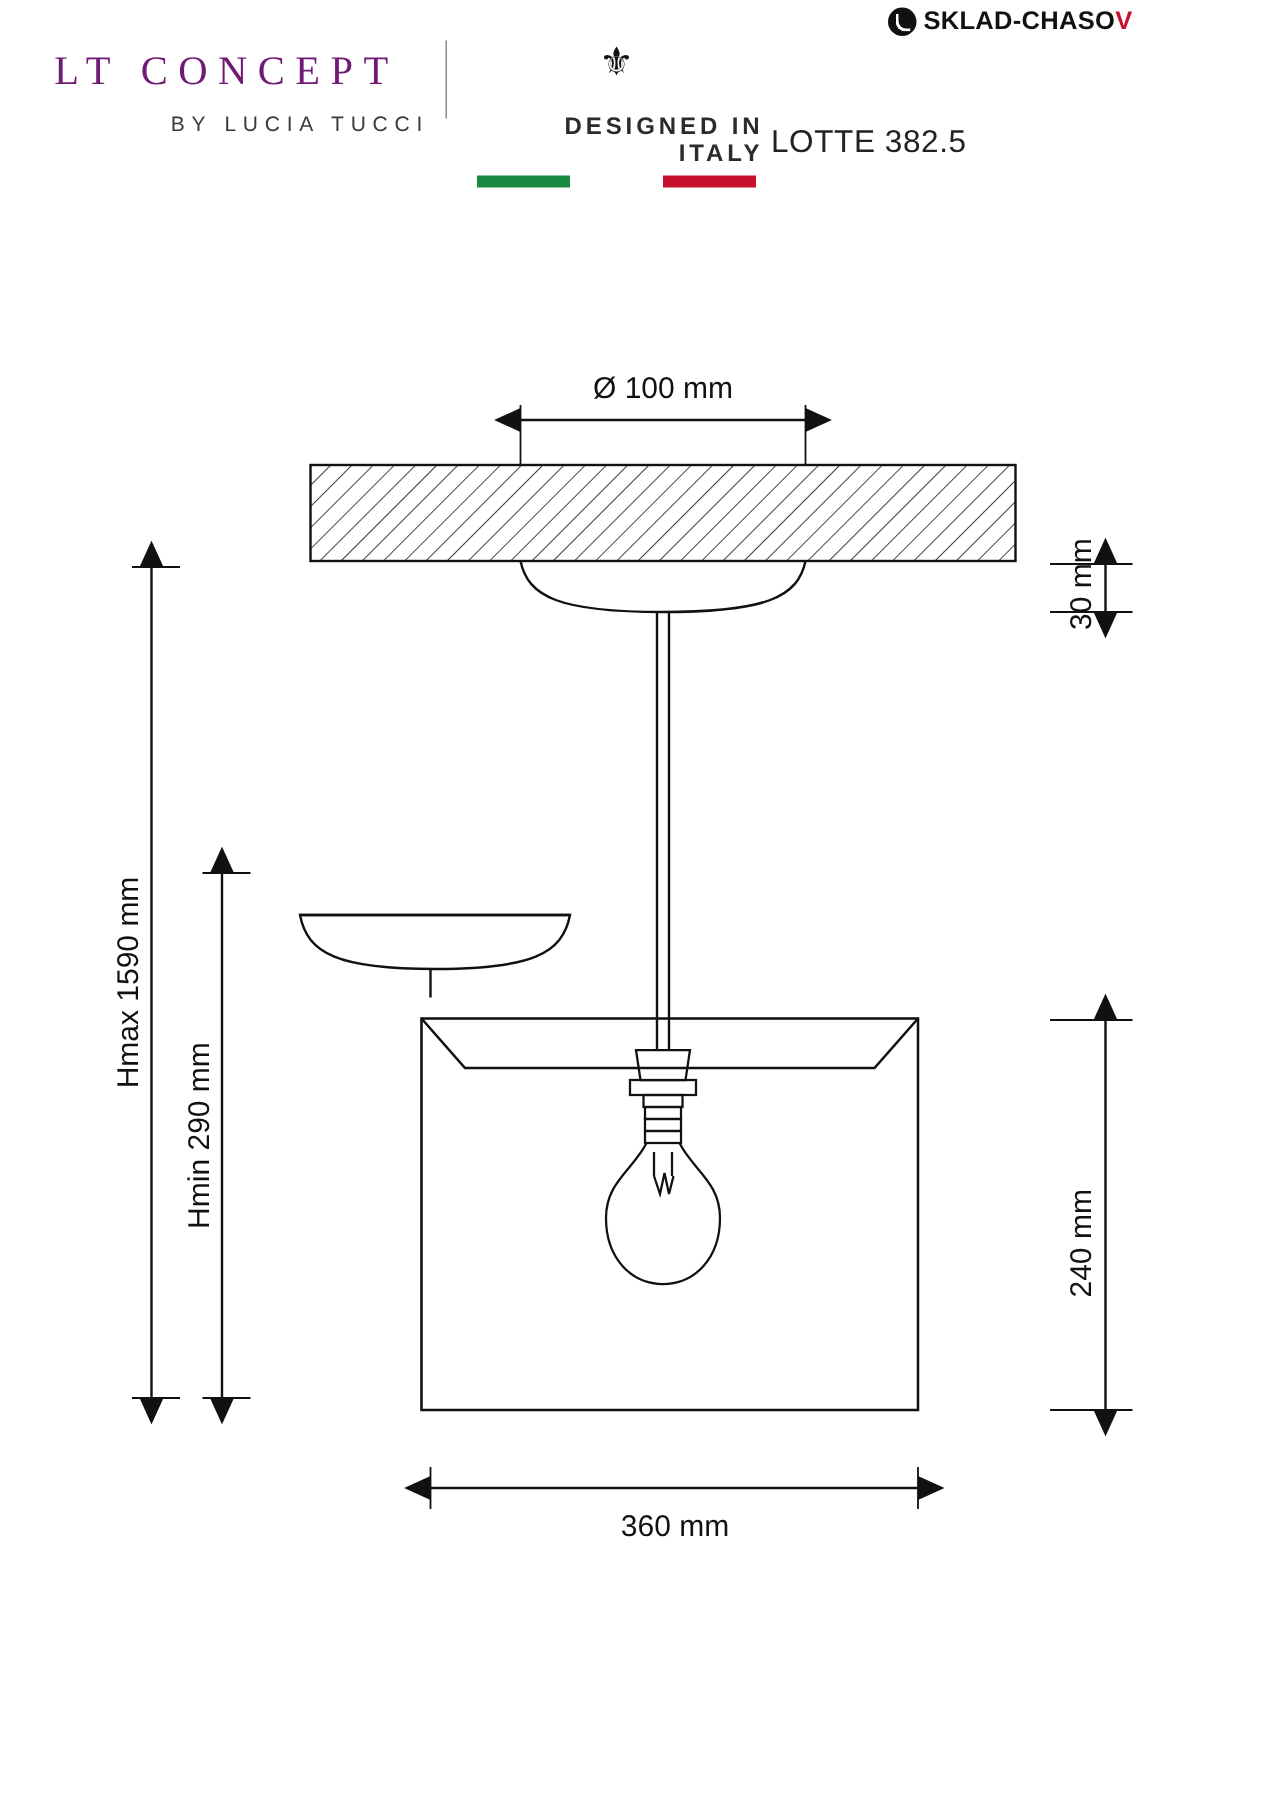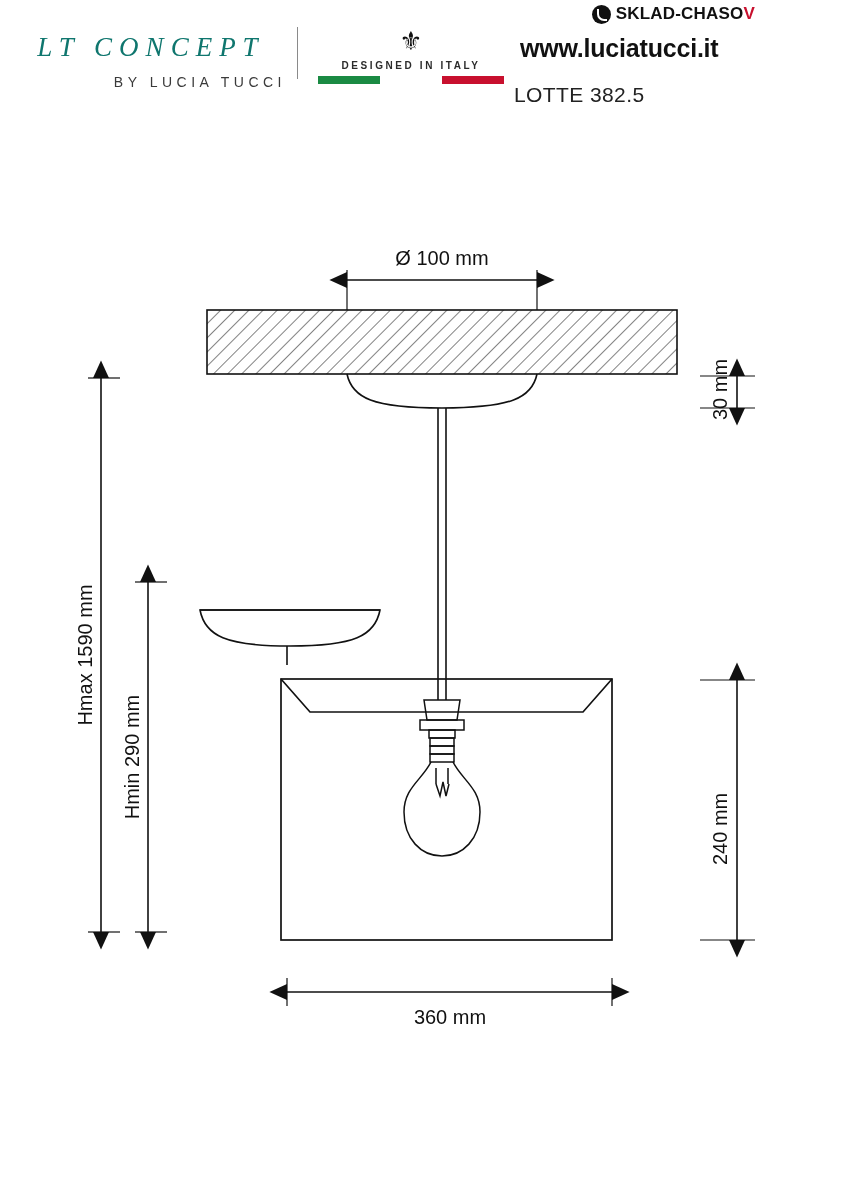--- a/index.html
+++ b/index.html
@@ -58,23 +58,22 @@
   .brand {
     position: absolute;
     left: 16px;
     top: 32px;
     width: 270px;
     text-align: center;
   }
   .brand-main {
     font-size: 27px;
     letter-spacing: 7px;
-    color: #0f766e;
+    color: #701a75;
     font-family: "Liberation Serif", serif;
-    font-style: italic;
   }
   .brand-sub {
     margin-top: 11px;
     font-size: 14px;
     letter-spacing: 4.5px;
     color: #3a3a3a;
     text-align: right;
   }
 
   .brand-divider {
@@ -92,25 +91,26 @@
     top: 28px;
     width: 196px;
     text-align: center;
   }
   .giglio {
     font-size: 26px;
     line-height: 26px;
     color: #111;
   }
   .designed-text {
-    margin-top: 6px;
-    font-size: 10px;
+    margin-top: 22px;
+    font-size: 16px;
     letter-spacing: 2.6px;
     font-weight: bold;
     color: #2b2b2b;
+    text-align: right;
   }
   .flag {
     margin: 5px auto 0;
     width: 186px;
     height: 8px;
     display: flex;
   }
   .flag > div { flex: 1 1 33.33%; }
 
   .site-url {
@@ -171,21 +171,20 @@
   <div class="italy-block">
     <div class="giglio">⚜</div>
     <div class="designed-text">DESIGNED IN ITALY</div>
     <div class="flag">
       <div style="background:#1a8a43"></div>
       <div style="background:#ffffff"></div>
       <div style="background:#c8102e"></div>
     </div>
   </div>
 
-  <div class="site-url">www.luciatucci.it</div>
   <div class="model-name">LOTTE 382.5</div>
 </div>
 
 <div class="drawing">
 <svg width="849" height="1070" viewBox="0 0 849 1070" xmlns="http://www.w3.org/2000/svg">
 
   <defs>
     <pattern id="hatch" width="10" height="10" patternTransform="rotate(45)" patternUnits="userSpaceOnUse">
       <line x1="0" y1="0" x2="0" y2="10" stroke="#1a1a1a" stroke-width="1.1"></line>
     </pattern>

